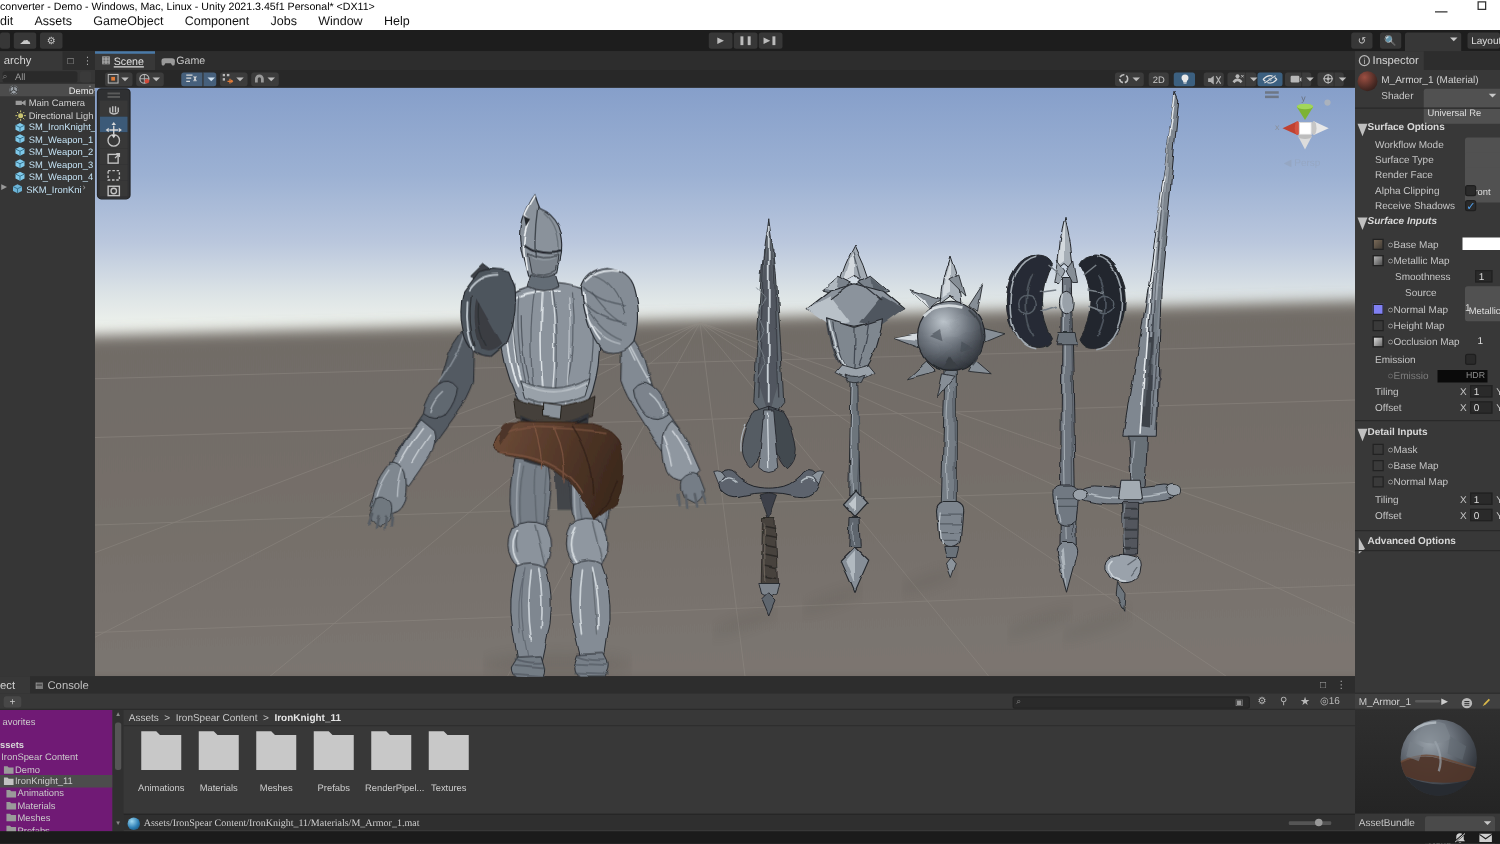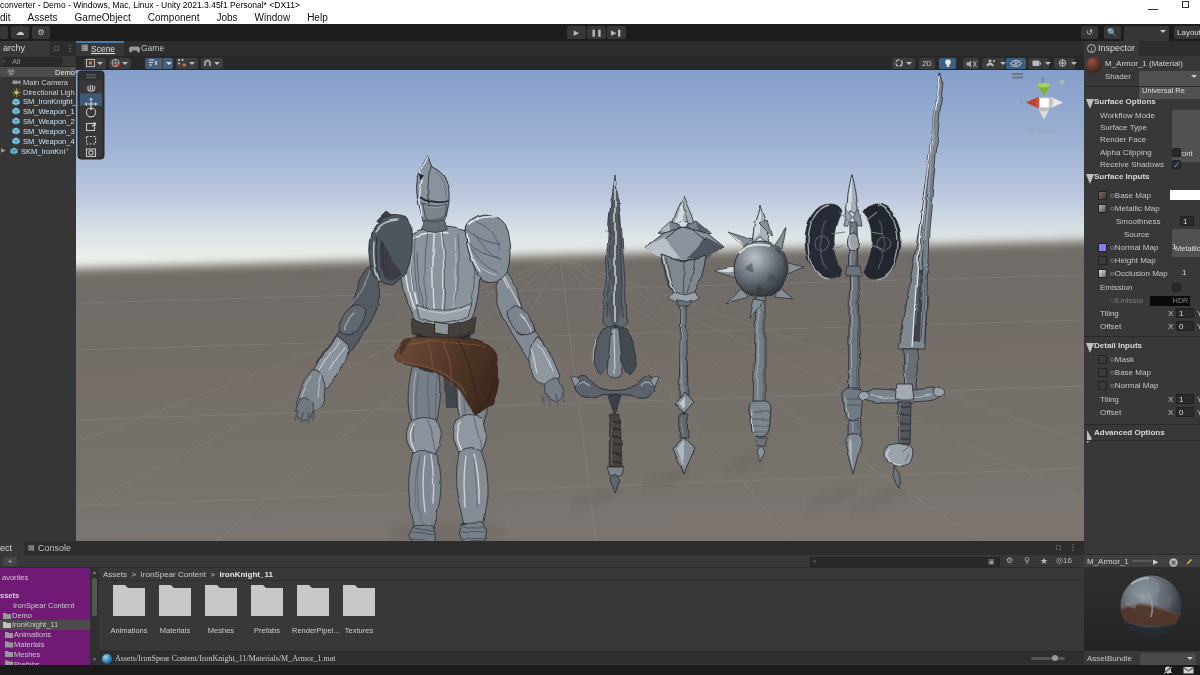--- a/index.html
+++ b/index.html
@@ -603,21 +603,21 @@
       <div class="abs ddown noarr" style="left:88px;top:69px;width:28px;height:11px;border-radius:2px 0 0 2px;">Metallic</div>
     <div class="row" style="left:16px;top:81px;">Surface Type</div>
       <div class="abs ddown noarr" style="left:88px;top:81px;width:28px;height:11px;border-radius:2px 0 0 2px;">Opaque</div>
     <div class="row" style="left:16px;top:93px;">Render Face</div>
       <div class="abs ddown noarr" style="left:88px;top:93px;width:28px;height:11px;border-radius:2px 0 0 2px;">Front</div>
     <div class="row" style="left:16px;top:106px;">Alpha Clipping</div>
       <div class="abs" style="left:88px;top:107px;width:9px;height:9px;background:#2a2a2a;border:1px solid #1f1f1f;border-radius:2px;"></div>
     <div class="row" style="left:16px;top:118px;">Receive Shadows</div>
       <div class="abs" style="left:88px;top:119px;width:9px;height:9px;background:#2a2a2a;border:1px solid #1f1f1f;border-radius:2px;color:#4f9eea;font-size:9px;line-height:8px;text-align:center;">✓</div>
 
-    <div class="abs" style="left:10px;top:131px;font-size:8px;font-weight:bold;color:#d8d8d8;">Surface Inputs</div>
+    <div class="abs" style="left:10px;top:131px;font-size:8px;font-weight:bold;color:#d8d8d8;font-style:italic;">Surface Inputs</div>
     <div class="abs" style="left:2px;top:133px;width:0;height:0;border-left:4px solid transparent;border-right:4px solid transparent;border-top:10px solid #c0c0c0;"></div>
     <div class="abs" style="left:14px;top:150px;width:9px;height:9px;background:linear-gradient(135deg,#7a6a58,#3f3a34);border:1px solid #222;"></div>
     <div class="row" style="left:26px;top:149px;">○Base Map</div>
     <div class="abs" style="left:86px;top:149px;width:30px;height:10px;background:#fff;"></div>
     <div class="abs" style="left:14px;top:163px;width:9px;height:9px;background:linear-gradient(135deg,#b8b8b8,#4a4a4a);border:1px solid #222;"></div>
     <div class="row" style="left:26px;top:162px;">○Metallic Map</div>
     <div class="row" style="left:32px;top:175px;">Smoothness</div>
       <div class="val" style="left:96px;top:175px;width:14px;height:10px;">1</div>
     <div class="row" style="left:40px;top:188px;">Source</div>
       <div class="abs ddown noarr" style="left:88px;top:188px;width:28px;height:11px;border-radius:2px 0 0 2px;">Metallic</div>
@@ -735,21 +735,21 @@
       <div class="abs" style="left:988px;top:2.5px;font-size:7px;color:#999;">▣</div>
       <div class="abs" style="left:1006px;top:1px;width:13px;height:11px;color:#b8b8b8;font-size:8px;">⚙</div>
       <div class="abs" style="left:1024px;top:1px;width:13px;height:11px;color:#b8b8b8;font-size:8px;">⚲</div>
       <div class="abs" style="left:1040px;top:1px;width:13px;height:11px;color:#b8b8b8;font-size:9px;">★</div>
       <div class="abs" style="left:1056px;top:1px;width:26px;height:11px;color:#b8b8b8;font-size:8px;">◎16</div>
     </div>
 
     <div class="abs" style="left:0;top:27px;width:90px;height:97px;background:#701a75;font-size:7.5px;color:#cacaca;">
       <div class="abs" style="left:2px;top:5px;white-space:nowrap;">avorites</div>
       <div class="abs" style="left:0px;top:23px;font-weight:bold;white-space:nowrap;color:#d6d6d6;">ssets</div>
-      <div class="abs" style="left:1px;top:33px;white-space:nowrap;padding-left:12px;">IronSpear Content</div>
+      <div class="abs" style="left:1px;top:33px;white-space:nowrap;">IronSpear Content</div>
       <div class="abs" style="left:12px;top:43px;white-space:nowrap;">Demo</div>
       <div class="abs" style="left:0;top:52px;width:90px;height:10px;background:#4c4c4c;"></div>
       <div class="abs" style="left:12px;top:52px;white-space:nowrap;">IronKnight_11</div>
       <div class="abs" style="left:14px;top:62px;white-space:nowrap;">Animations</div>
       <div class="abs" style="left:6px;top:62.5px;font-size:6px;color:#999;">▶</div>
       <div class="abs" style="left:14px;top:72px;white-space:nowrap;">Materials</div>
       <div class="abs" style="left:14px;top:82px;white-space:nowrap;">Meshes</div>
       <div class="abs" style="left:14px;top:92px;white-space:nowrap;">Prefabs</div>
       <svg class="abs" style="left:3px;top:44px;" width="8" height="58">
         <g fill="#9a9a9a">

